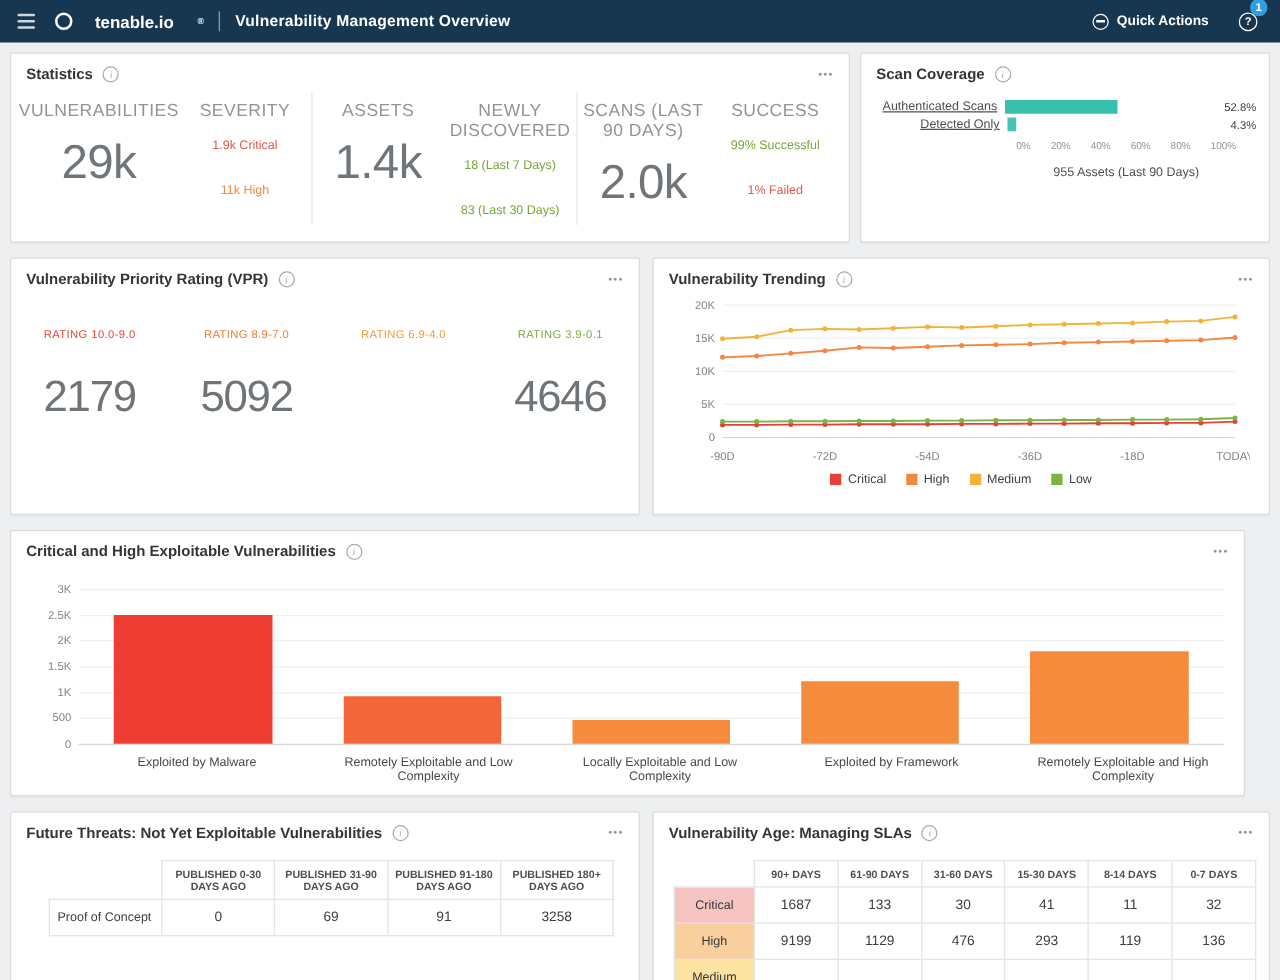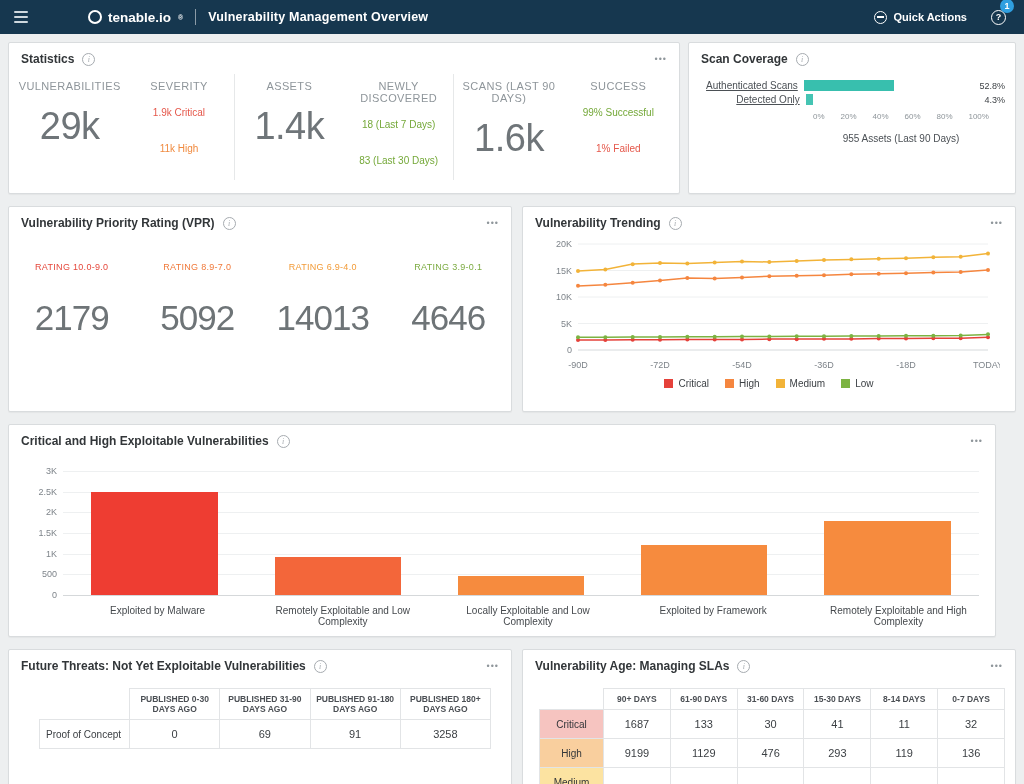--- a/index.html
+++ b/index.html
@@ -5,21 +5,21 @@
   * { margin:0; padding:0; box-sizing:border-box; }
   html,body { width:1024px; height:784px; }
   body { font-family:"Liberation Sans", sans-serif; background:#edeff0; overflow:hidden; }
   .page { position:relative; width:1024px; height:784px; overflow:hidden; background:#edeff0; }
 
   
   .navbar { position:absolute; top:0; left:0; right:0; height:34px; background:#16374f;
             display:flex; align-items:center; color:#fff; padding:0 14px; z-index:5; }
   .hamburger { width:14px; display:flex; flex-direction:column; gap:3px; cursor:pointer; margin-right:16px; }
   .hamburger i { display:block; height:2px; background:#cfd8de; border-radius:1px; }
-  .logo { display:flex; align-items:center; gap:6px; font-weight:bold; font-size:13.5px; cursor:pointer;margin-left:44px; }
+  .logo { display:flex; align-items:center; gap:18px; font-weight:bold; font-size:13.5px; cursor:pointer; }
   .logo-circle { width:14px; height:14px; border:2.5px solid #fff; border-radius:50%; }
   .reg { font-size:7px; vertical-align:super; margin-left:1px; }
   .nav-sep { width:1px; height:16px; background:rgba(255,255,255,.5); margin:0 12px; }
   .nav-title { font-size:12.5px; font-weight:bold; letter-spacing:.2px; }
   .nav-right { margin-left:auto; display:flex; align-items:center; gap:24px; }
   .quick-actions { display:flex; align-items:center; gap:6px; font-size:11px; font-weight:bold; cursor:pointer; }
   .qa-icon { width:13px; height:13px; border:1.5px solid #fff; border-radius:50%; position:relative; }
   .qa-icon::after { content:''; position:absolute; left:2px; right:2px; top:50%; height:1.5px; margin-top:-1px; background:#fff; }
   .help-wrap { position:relative; margin-right:4px; }
   .help-icon { width:15px; height:15px; border:1.5px solid #fff; border-radius:50%; font-size:9px;
@@ -41,21 +41,21 @@
   .card-title { font-size:12px; font-weight:bold; color:#323639; }
   .info-icon { margin-left:8px; width:13px; height:13px; border:1px solid #a6abb0; color:#a6abb0; border-radius:50%;
                font-size:8px; line-height:11px; text-align:center; font-style:italic; cursor:pointer; flex:none;
                font-family:"Liberation Serif", serif; }
   .more-icon { margin-left:auto; color:#8f969b; font-size:9px; letter-spacing:1px; cursor:pointer; }
 
   
   .stats-body { display:flex; padding:8px 6px 0; }
   .stat-col { flex:1; text-align:center; padding-top:6px; height:106px; }
   .stat-col.sep { border-right:1px solid #e6e8e9; }
-  .stat-label { font-size:11px; color:#8e959a; letter-spacing:.4px; }
+  .stat-label { font-size:14px; color:#8e959a; letter-spacing:.4px; }
   .stat-value { font-size:38px; color:#6f7579; margin-top:13px; letter-spacing:-.5px; }
   .stat-line { font-size:10px; margin-top:15px; }
   .stat-line + .stat-line { margin-top:25px; }
 
   
   .scan-body { padding:14px 10px 0 6px; }
   .scan-row { display:flex; align-items:center; margin-bottom:3px; }
   .scan-label { width:112px; font-size:10px; color:#4b5055; text-align:right; padding-right:6px; white-space:nowrap;text-decoration:underline; }
   .scan-track { width:176px; height:11px; position:relative; }
   .scan-bar { height:11px; }
@@ -153,21 +153,21 @@
         <div class="stat-label">ASSETS</div>
         <div class="stat-value">1.4k</div>
       </div>
       <div class="stat-col sep">
         <div class="stat-label">NEWLY DISCOVERED</div>
         <div class="stat-line" style="color: rgb(116, 168, 56);">18 (Last 7 Days)</div>
         <div class="stat-line" style="color: rgb(116, 168, 56);">83 (Last 30 Days)</div>
       </div>
       <div class="stat-col">
         <div class="stat-label">SCANS (LAST 90 DAYS)</div>
-        <div class="stat-value">1.6k</div>
+        <div class="stat-value">2.0k</div>
       </div>
       <div class="stat-col">
         <div class="stat-label">SUCCESS</div>
         <div class="stat-line" style="color: rgb(116, 168, 56);">99% Successful</div>
         <div class="stat-line" style="color: rgb(229, 87, 74);">1% Failed</div>
       </div>
     </div>
   </section>
 
   <section class="card" id="scan-card">
@@ -214,21 +214,20 @@
         <div class="vpr-col">
           <div class="vpr-label" style="color: rgb(229, 72, 60);">RATING 10.0-9.0</div>
           <div class="vpr-value">2179</div>
         </div>
         <div class="vpr-col">
           <div class="vpr-label" style="color: rgb(240, 121, 58);">RATING 8.9-7.0</div>
           <div class="vpr-value">5092</div>
         </div>
         <div class="vpr-col">
           <div class="vpr-label" style="color: rgb(242, 155, 56);">RATING 6.9-4.0</div>
-          <div class="vpr-value">14013</div>
         </div>
         <div class="vpr-col">
           <div class="vpr-label" style="color: rgb(124, 171, 66);">RATING 3.9-0.1</div>
           <div class="vpr-value">4646</div>
         </div>
       </div>
   </section>
 
   <section class="card" id="trend-card">
     <div class="card-header">

